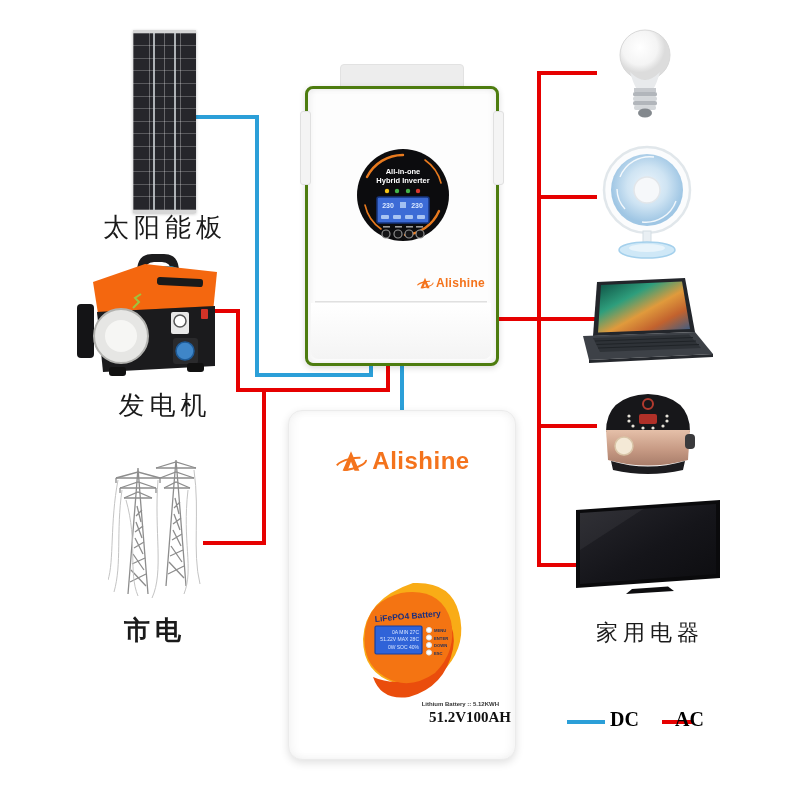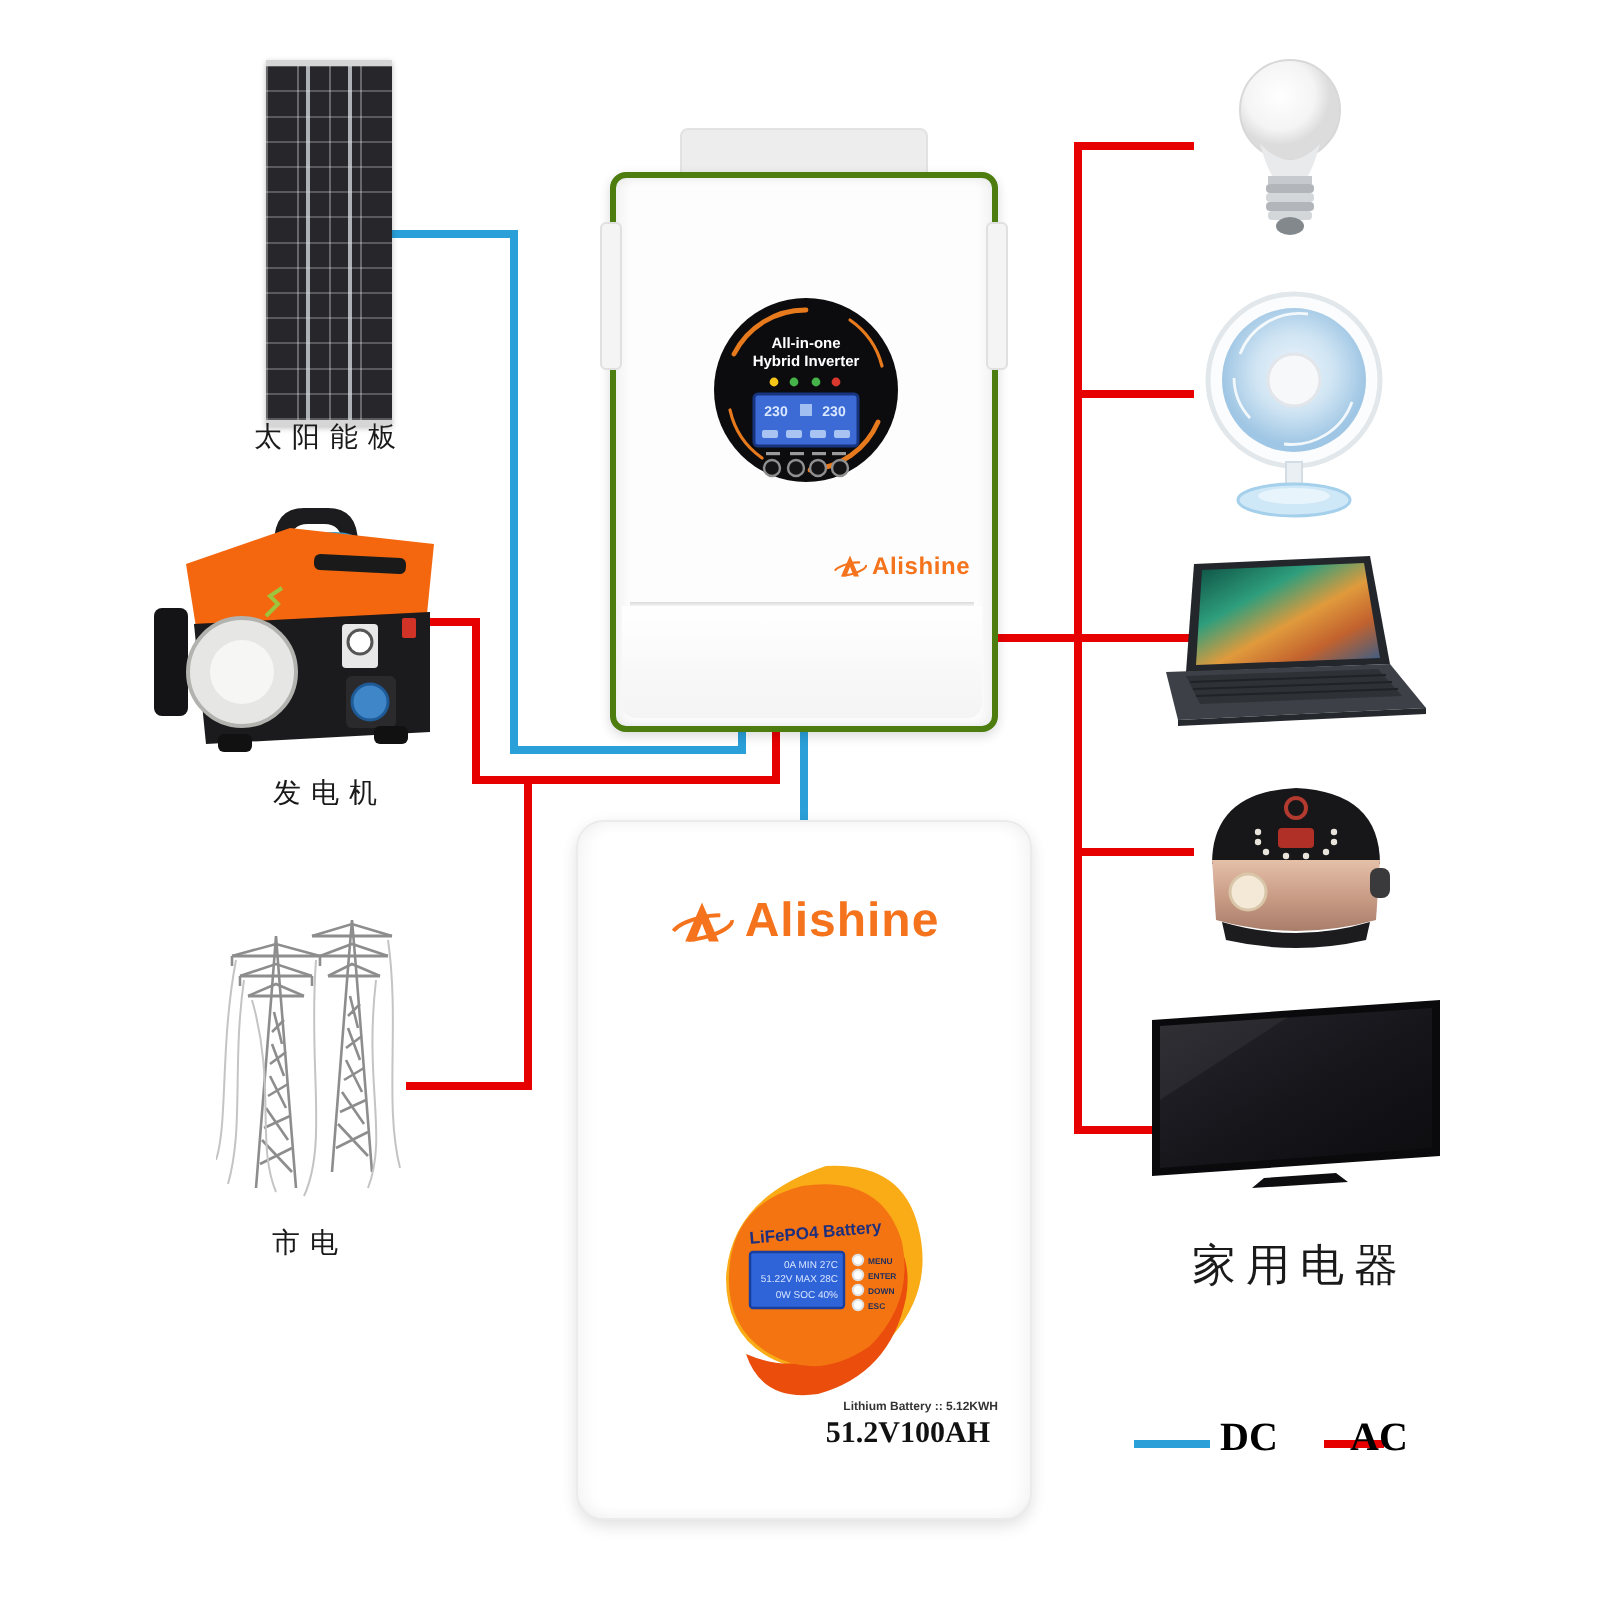--- a/index.html
+++ b/index.html
@@ -51,26 +51,26 @@
   #battery{
     left:288px;top:410px;width:226px;height:348px;background:#fff;
     border:1px solid #ebebeb;border-radius:14px;
     box-shadow:inset 4px 0 8px rgba(0,0,0,.04), inset -4px 0 8px rgba(0,0,0,.04),
                0 3px 8px rgba(0,0,0,.12);
   }
   #bat-logo{position:absolute;left:0;top:36px;width:100%;display:flex;
     justify-content:center;align-items:center;gap:4px;}
   #bat-logo .brand-text{color:#f4731c;font-weight:bold;font-size:24px;letter-spacing:.5px;}
   #bat-spec{position:absolute;right:16px;top:290px;font-size:6px;font-weight:bold;color:#333;}
-  #bat-capacity{position:absolute;right:20px;top:298px;font-size:15px;font-weight:bold;
+  #bat-capacity{position:absolute;right:4px;top:298px;font-size:15px;font-weight:bold;
     color:#111;font-family:"Liberation Serif",serif;}
 
   
   .cn-label{font-family:"Liberation Serif",serif;color:#1a1a1a;text-align:center;
-    letter-spacing:5px;font-size:14px;z-index:3;}
+    letter-spacing:5px;font-size:26px;z-index:3;}
 
   
   .legend-line{height:4px;top:720px;z-index:3;}
   .legend-text{top:708px;font-family:"Liberation Serif",serif;font-weight:bold;
     font-size:20px;color:#000000;z-index:3;}
 </style>
 </head>
 <body>
 
 <div id="canvas">
@@ -124,21 +124,21 @@
       <path d="M58,134 L66,32 M78,134 L70,32 M66,32 L68,8 M70,32 L68,8"></path>
       <path d="M60,122 L76,114 M76,126 L61,110 M62,104 L75,98 M74,110 L63,94 M64,88 L74,82 M73,94 L65,78 M65,72 L73,66 M72,78 L66,62 M66,56 L72,50 M71,62 L67,46"></path>
       <path d="M48,16 L88,16 M52,26 L86,26 M56,36 L82,36" stroke-width="1.6"></path>
       <path d="M48,16 L68,10 L88,16 M52,26 L68,20 L86,26 M56,36 L68,30 L82,36"></path>
     </g>
     <g stroke="#c4c4c4" stroke-width="1" fill="none">
       <path d="M10,28 C2,70 6,110 0,128 M14,38 C8,80 14,112 6,140 M50,28 C46,80 56,120 44,146 M86,18 C92,60 84,100 92,132"></path>
       <path d="M18,48 C30,90 20,120 30,144 M80,38 C74,90 86,116 76,142"></path>
     </g>
   </svg>
-  <div class="abs cn-label" style="left:105px;top:613px;width:100px;">市电</div>
+  <div class="abs cn-label" style="left:105px;top:613px;width:100px;font-weight:bold;">市电</div>
 
   <div id="inverter-cap" class="abs"></div>
   <div id="inverter" class="abs device">
     <div class="inv-tab l"></div>
     <div class="inv-tab r"></div>
 
     <svg style="position:absolute;left:47px;top:58px;" width="96" height="96" viewBox="0 0 96 96">
       <circle cx="48" cy="48" r="46" fill="#0c0c0e"></circle>
       <g fill="none" stroke="#e87a1e" stroke-width="2.4" stroke-linecap="round">
         <path d="M12,30 A40,40 0 0 1 48,8"></path>

